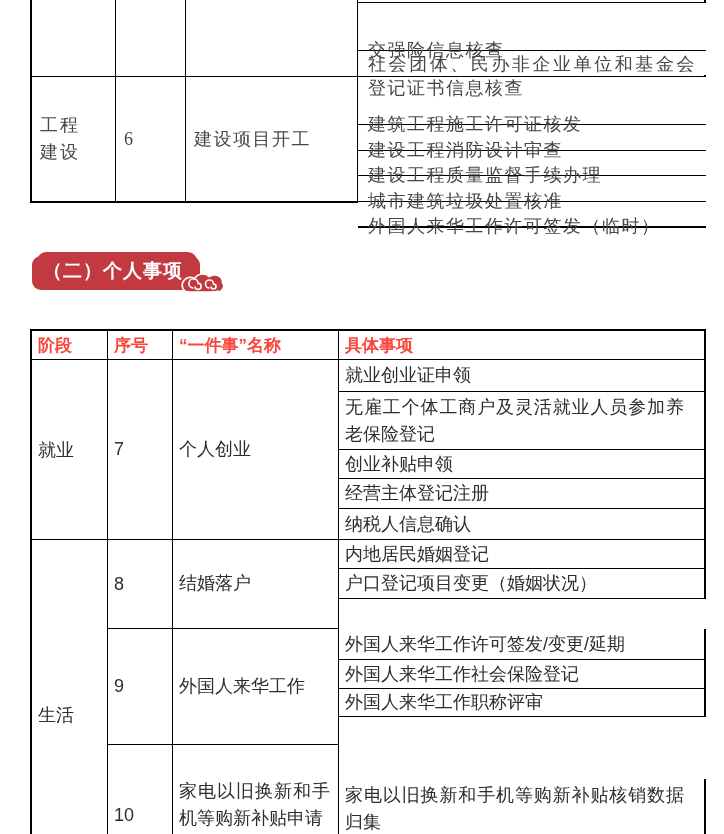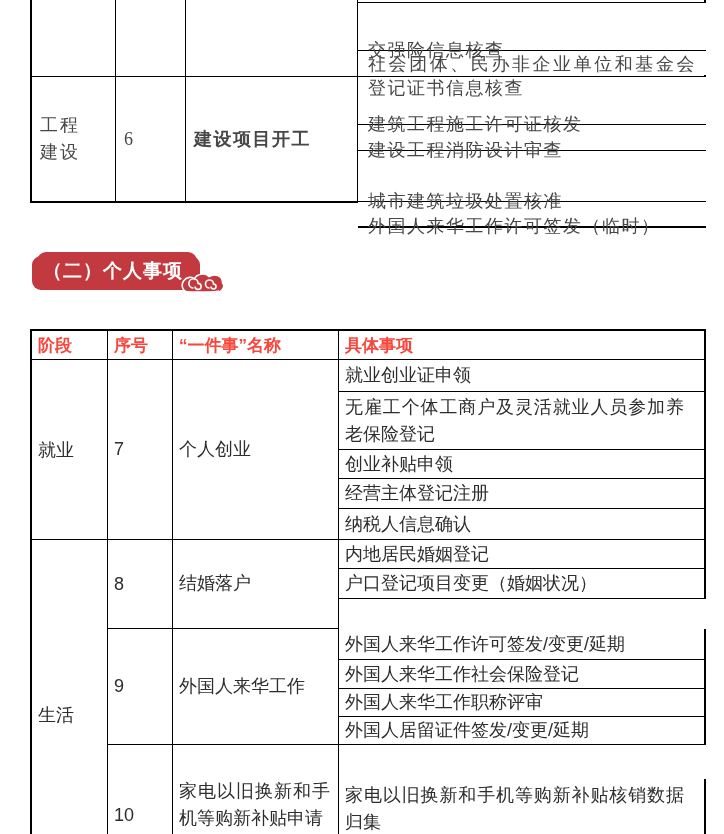--- a/index.html
+++ b/index.html
@@ -30,21 +30,21 @@
     display:grid;
     grid-template-columns:84px 70px 172px 348px;
     grid-template-rows:3px 25px 49px 26px 25px 26px 25px 24px;
     border-left:2px solid var(--border);
     font-family:"Liberation Serif","DejaVu Serif",serif;
     font-size:18px;color:var(--t1-text);
     letter-spacing:1.5px;
   }
   .t1 .c-stage{padding-left:8px;white-space:pre-line;line-height:27px;letter-spacing:2px;}
   .t1 .c-serial{padding-left:8px;}
-  .t1 .c-name{padding-left:8px;font-weight:bold;}
+  .t1 .c-name{padding-left:8px;}
   .t1 .c-item{padding:0 8px 0 10px;line-height:24px;text-align:justify;margin-top:47px;}
 
   
   .badge{position:absolute;left:32px;top:252px;width:172px;height:38px;}
   .badge .plate1{position:absolute;left:0;top:4px;width:168px;height:34px;
     background:var(--badge-red);border-radius:9px;}
   .badge .plate2{position:absolute;left:5px;top:0;width:160px;height:34px;
     background:var(--badge-red);border-radius:9px;}
   .badge .label{position:absolute;left:0;top:0;width:162px;height:38px;
     display:flex;align-items:center;justify-content:center;
@@ -93,20 +93,23 @@
       <span class="ct">6</span>
     </div>
   <div class="cell br bb2 c-name" style="grid-area:4/3/9/4">
       <span class="ct">建设项目开工</span>
     </div>
   <div class="cell br2 bb  c-item" style="grid-area:4/4/5/5">
       <span class="ct">建筑工程施工许可证核发</span>
     </div>
   <div class="cell br2 bb  c-item" style="grid-area:5/4/6/5">
       <span class="ct">建设工程消防设计审查</span>
+    </div>
+  <div class="cell br2 bb  c-item" style="grid-area:6/4/7/5">
+      <span class="ct">建设工程质量监督手续办理</span>
     </div>
   <div class="cell br2 bb  c-item" style="grid-area:7/4/8/5">
       <span class="ct">城市建筑垃圾处置核准</span>
     </div>
   <div class="cell br2 bb2 c-item" style="grid-area:8/4/9/5">
       <span class="ct">外国人来华工作许可签发（临时）</span>
     </div>
 </div>
 
 <div class="badge">
@@ -194,19 +197,16 @@
     </div>
   <div class="cell br2 bb c-item" style="grid-area:10/4/11/5">
       <span class="ct">外国人来华工作许可签发/变更/延期</span>
     </div>
   <div class="cell br2 bb c-item" style="grid-area:11/4/12/5">
       <span class="ct">外国人来华工作社会保险登记</span>
     </div>
   <div class="cell br2 bb c-item" style="grid-area:12/4/13/5">
       <span class="ct">外国人来华工作职称评审</span>
     </div>
-  <div class="cell br2 bb c-item" style="grid-area:13/4/14/5">
-      <span class="ct">外国人居留证件签发/变更/延期</span>
-    </div>
   <div class="cell br2 c-item pt-item-last" style="grid-area:15/4/16/5">
       <span class="ct">家电以旧换新和手机等购新补贴核销数据归集</span>
     </div>
 </div>
 
 </body></html>

